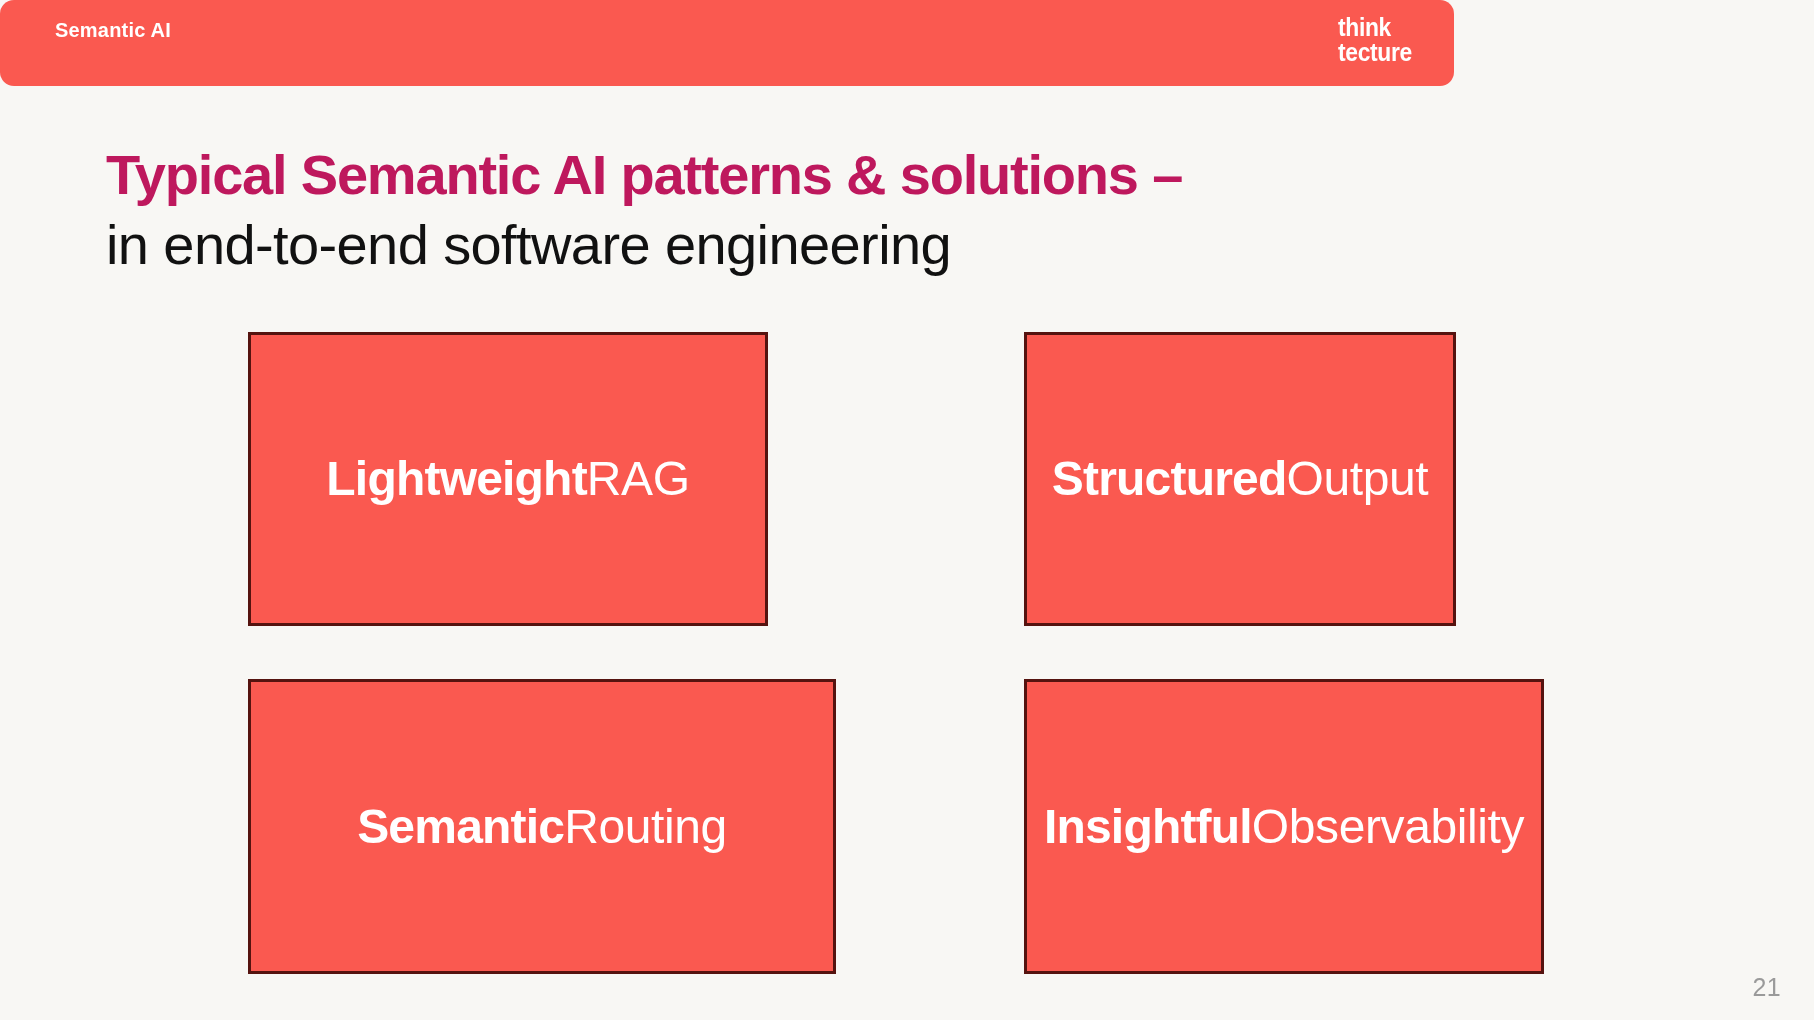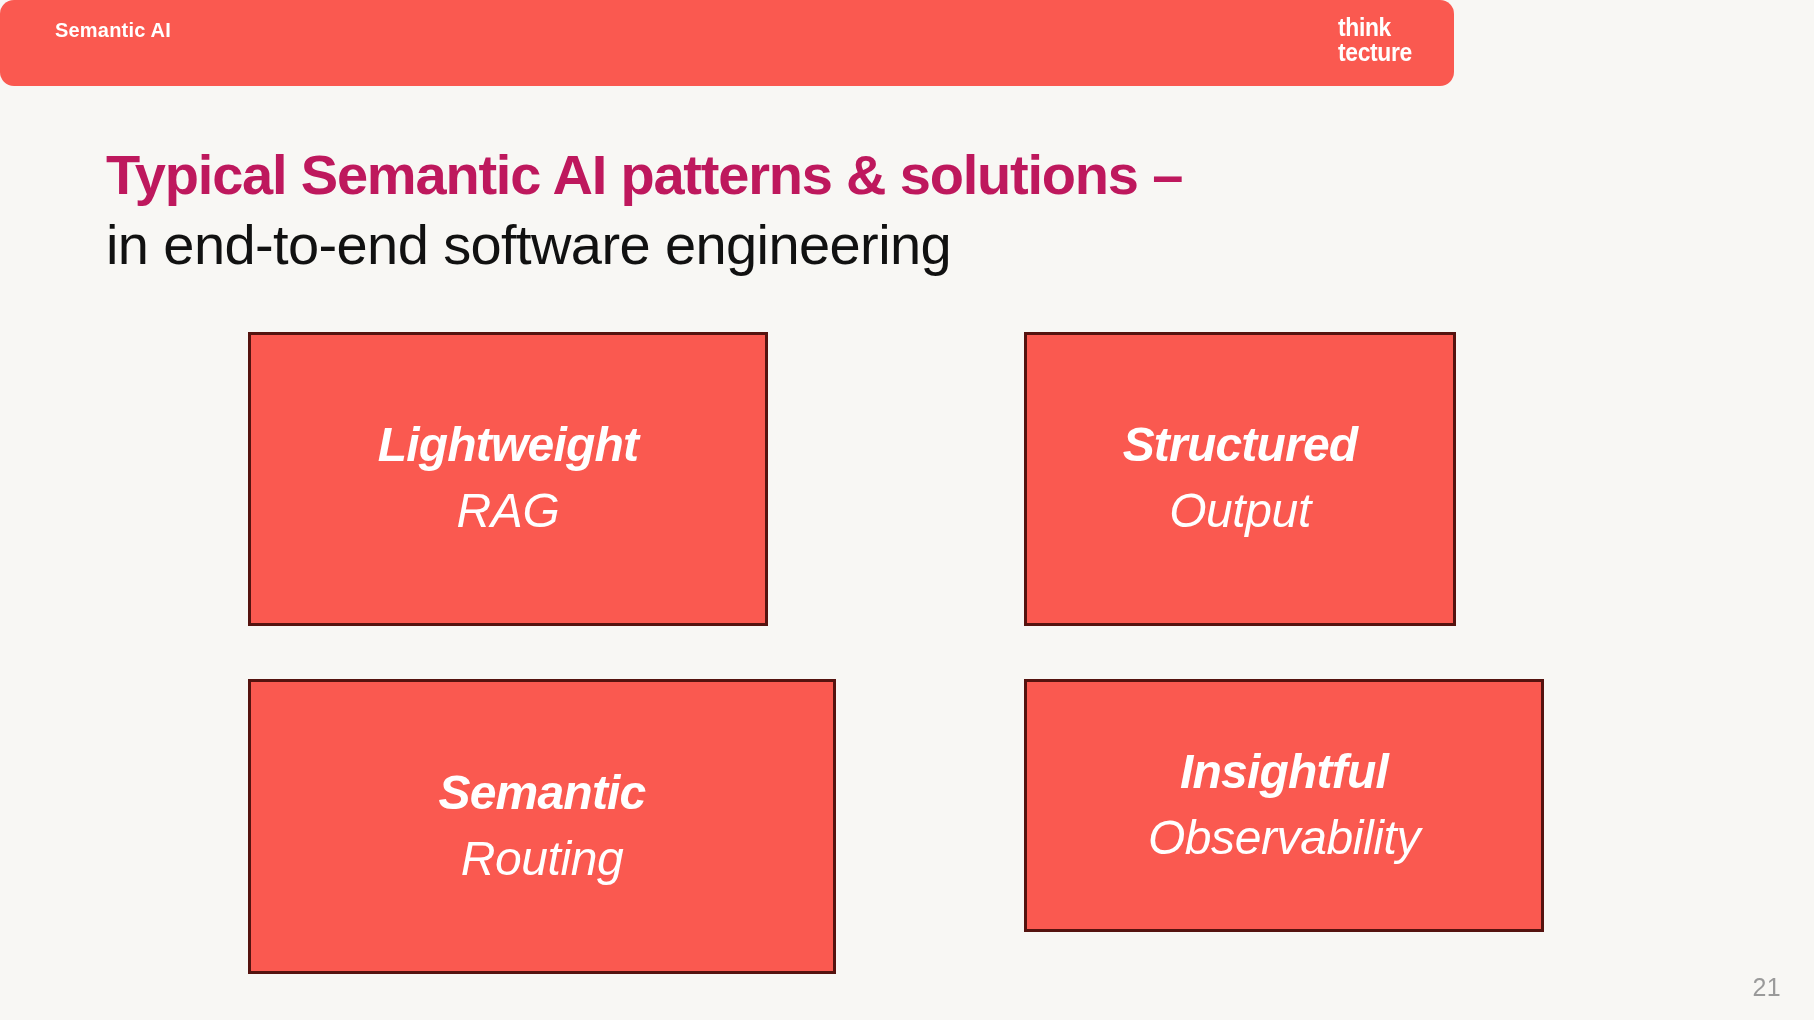--- a/index.html
+++ b/index.html
@@ -95,46 +95,45 @@
     top: 0;
     width: 1814px;
     height: 1020px;
   }
   .card {
     position: absolute;
     background: #FA5950;
     border: 3px solid #55130F;
     box-sizing: border-box;
     display: flex;
-    flex-direction: column;
+    flex-direction: row;
     align-items: center;
     justify-content: center;
     text-align: center;
-    font-style: italic;
   }
   .card-line-primary {
     color: #FFFFFF;
     font-size: 48px;
     font-weight: bold;
     letter-spacing: -0.8px;
     line-height: 64px;
   }
   .card-line-secondary {
     color: #FFFFFF;
     font-size: 48px;
     font-weight: 400;
     letter-spacing: -0.4px;
     line-height: 68px;
   }
 
   
   #card-lightweight-rag { left: 248px; top: 332px; width: 520px; height: 294px; }
   #card-structured-output { left: 1024px; top: 332px; width: 432px; height: 294px; }
   #card-semantic-guarding-routing { left: 248px; top: 679px; width: 588px; height: 295px; }
-  #card-insightful-observability { left: 1024px; top: 679px; width: 520px; height: 253px; }
+  #card-insightful-observability { left: 1024px; top: 679px; width: 520px; height: 295px; }
 
   
   .page-number {
     position: absolute;
     right: 33px;
     bottom: 18px;
     color: #9A9A9A;
     font-size: 25px;
     font-weight: 400;
     letter-spacing: 0.3px;

